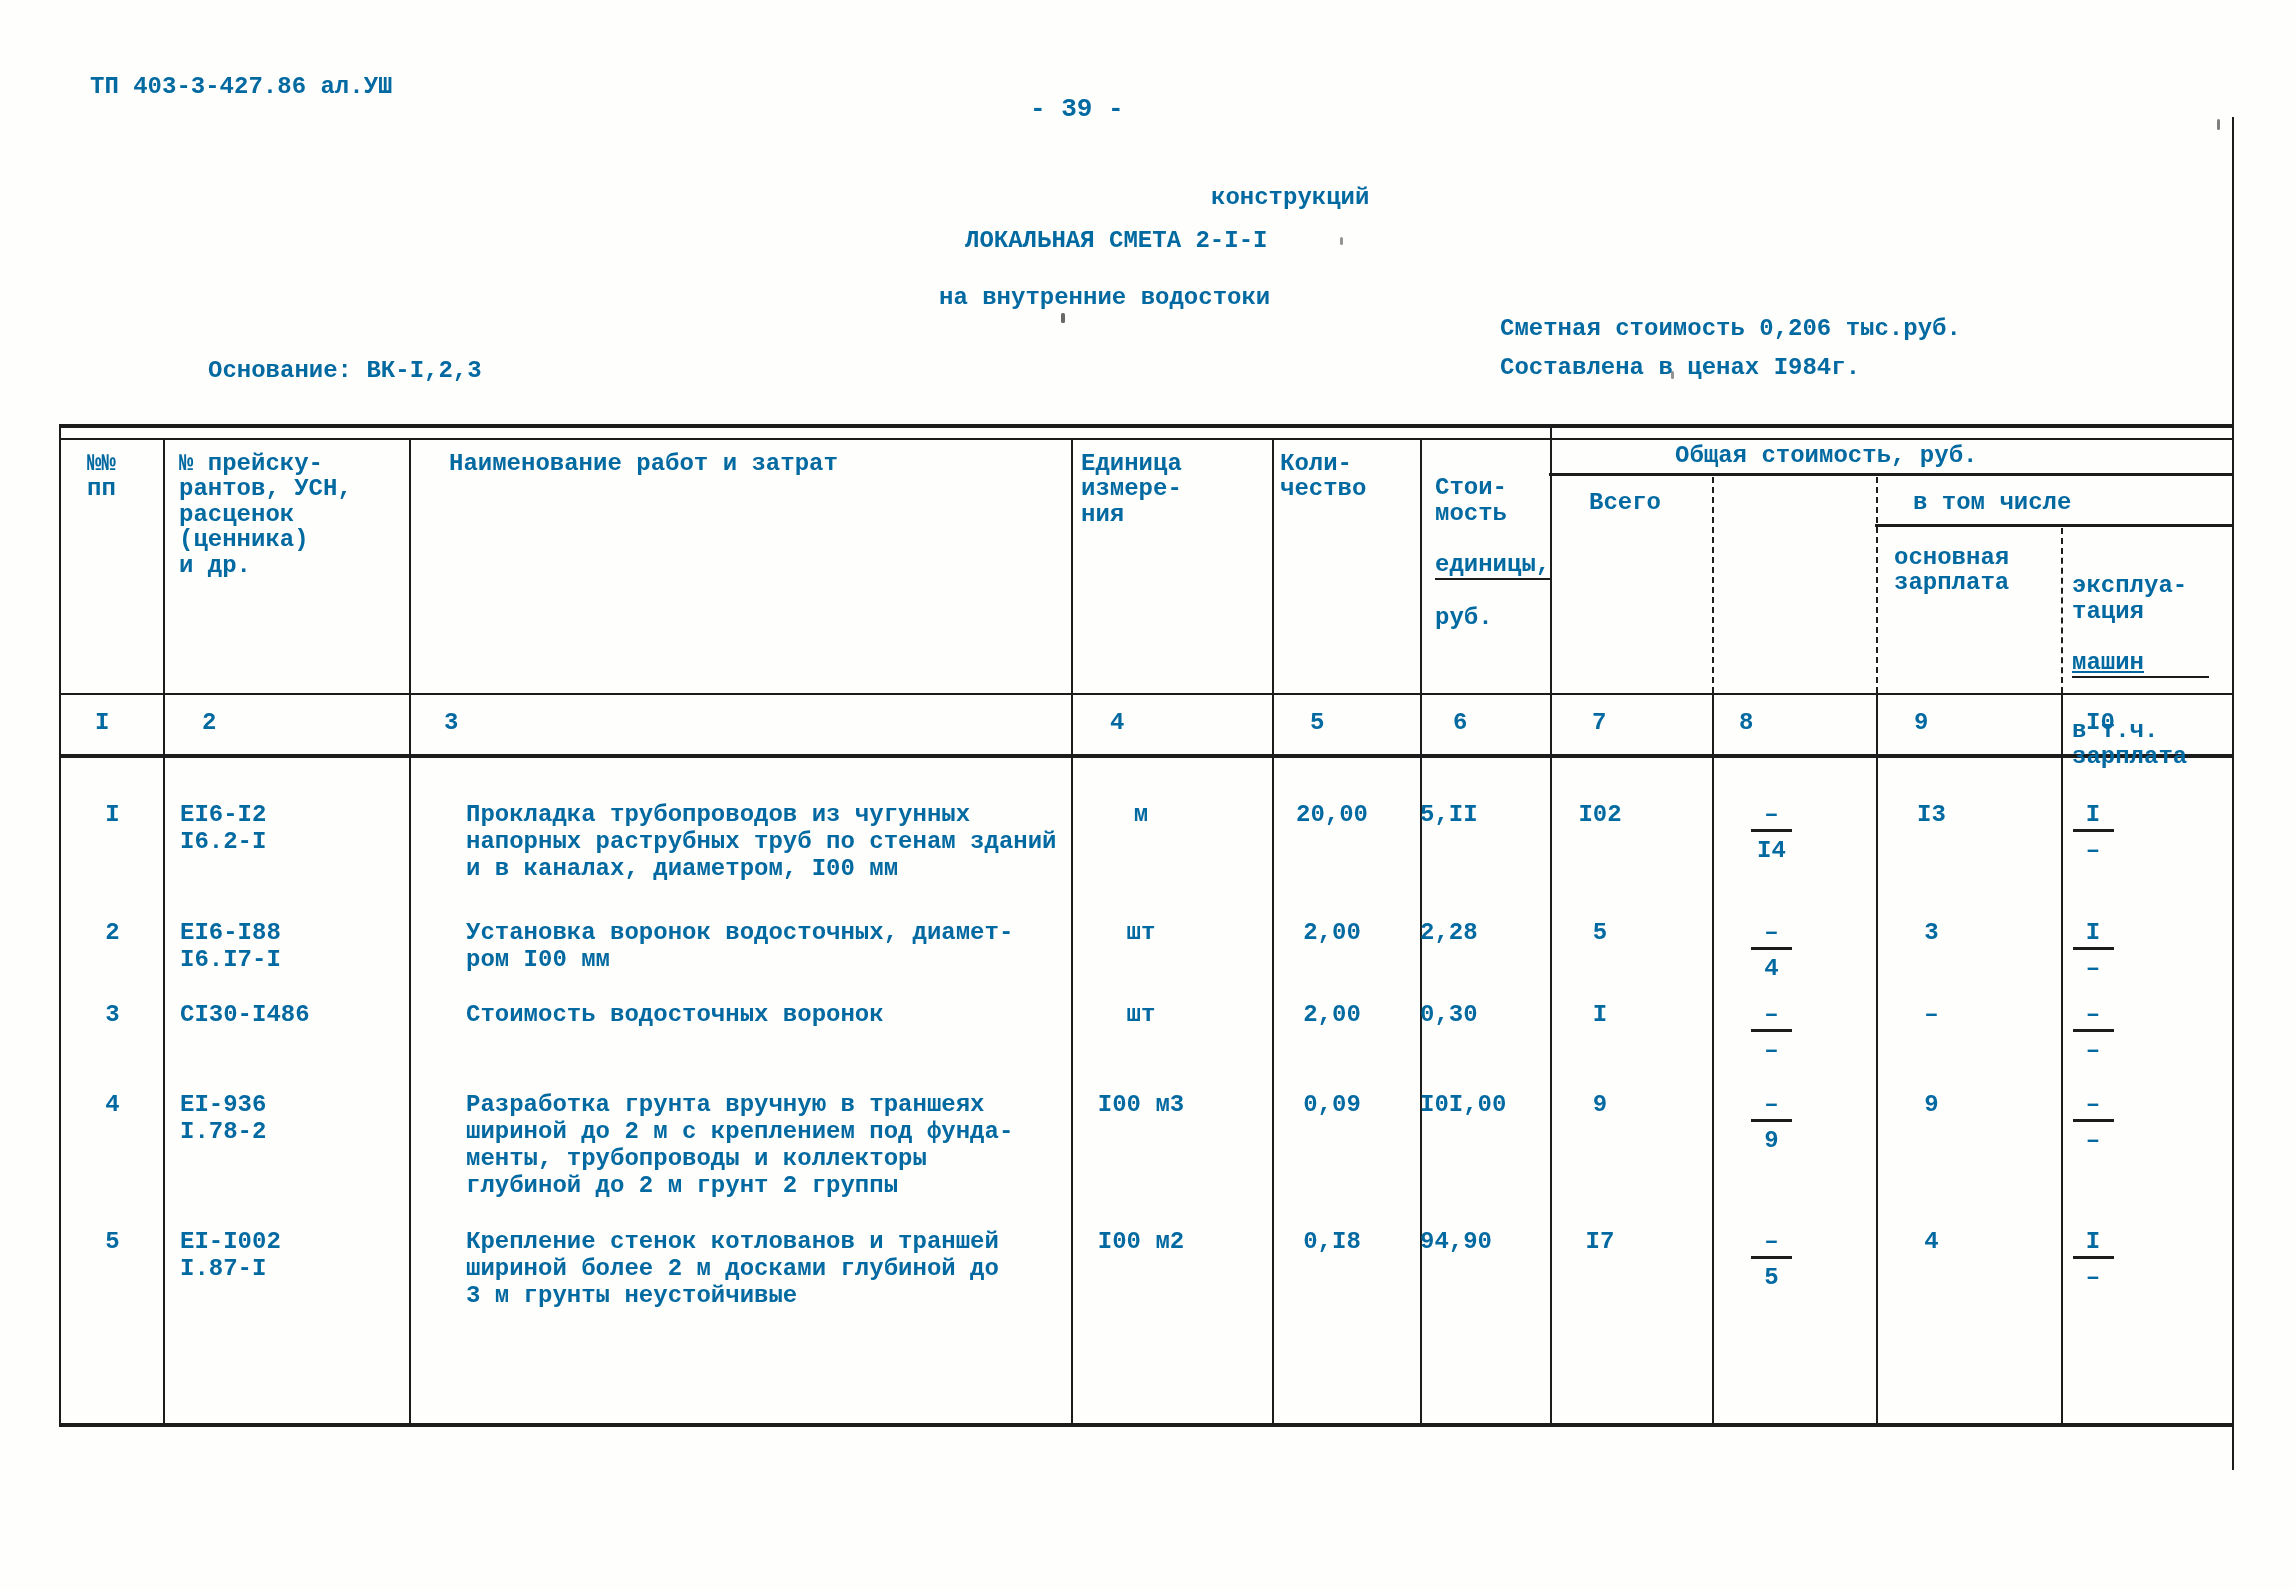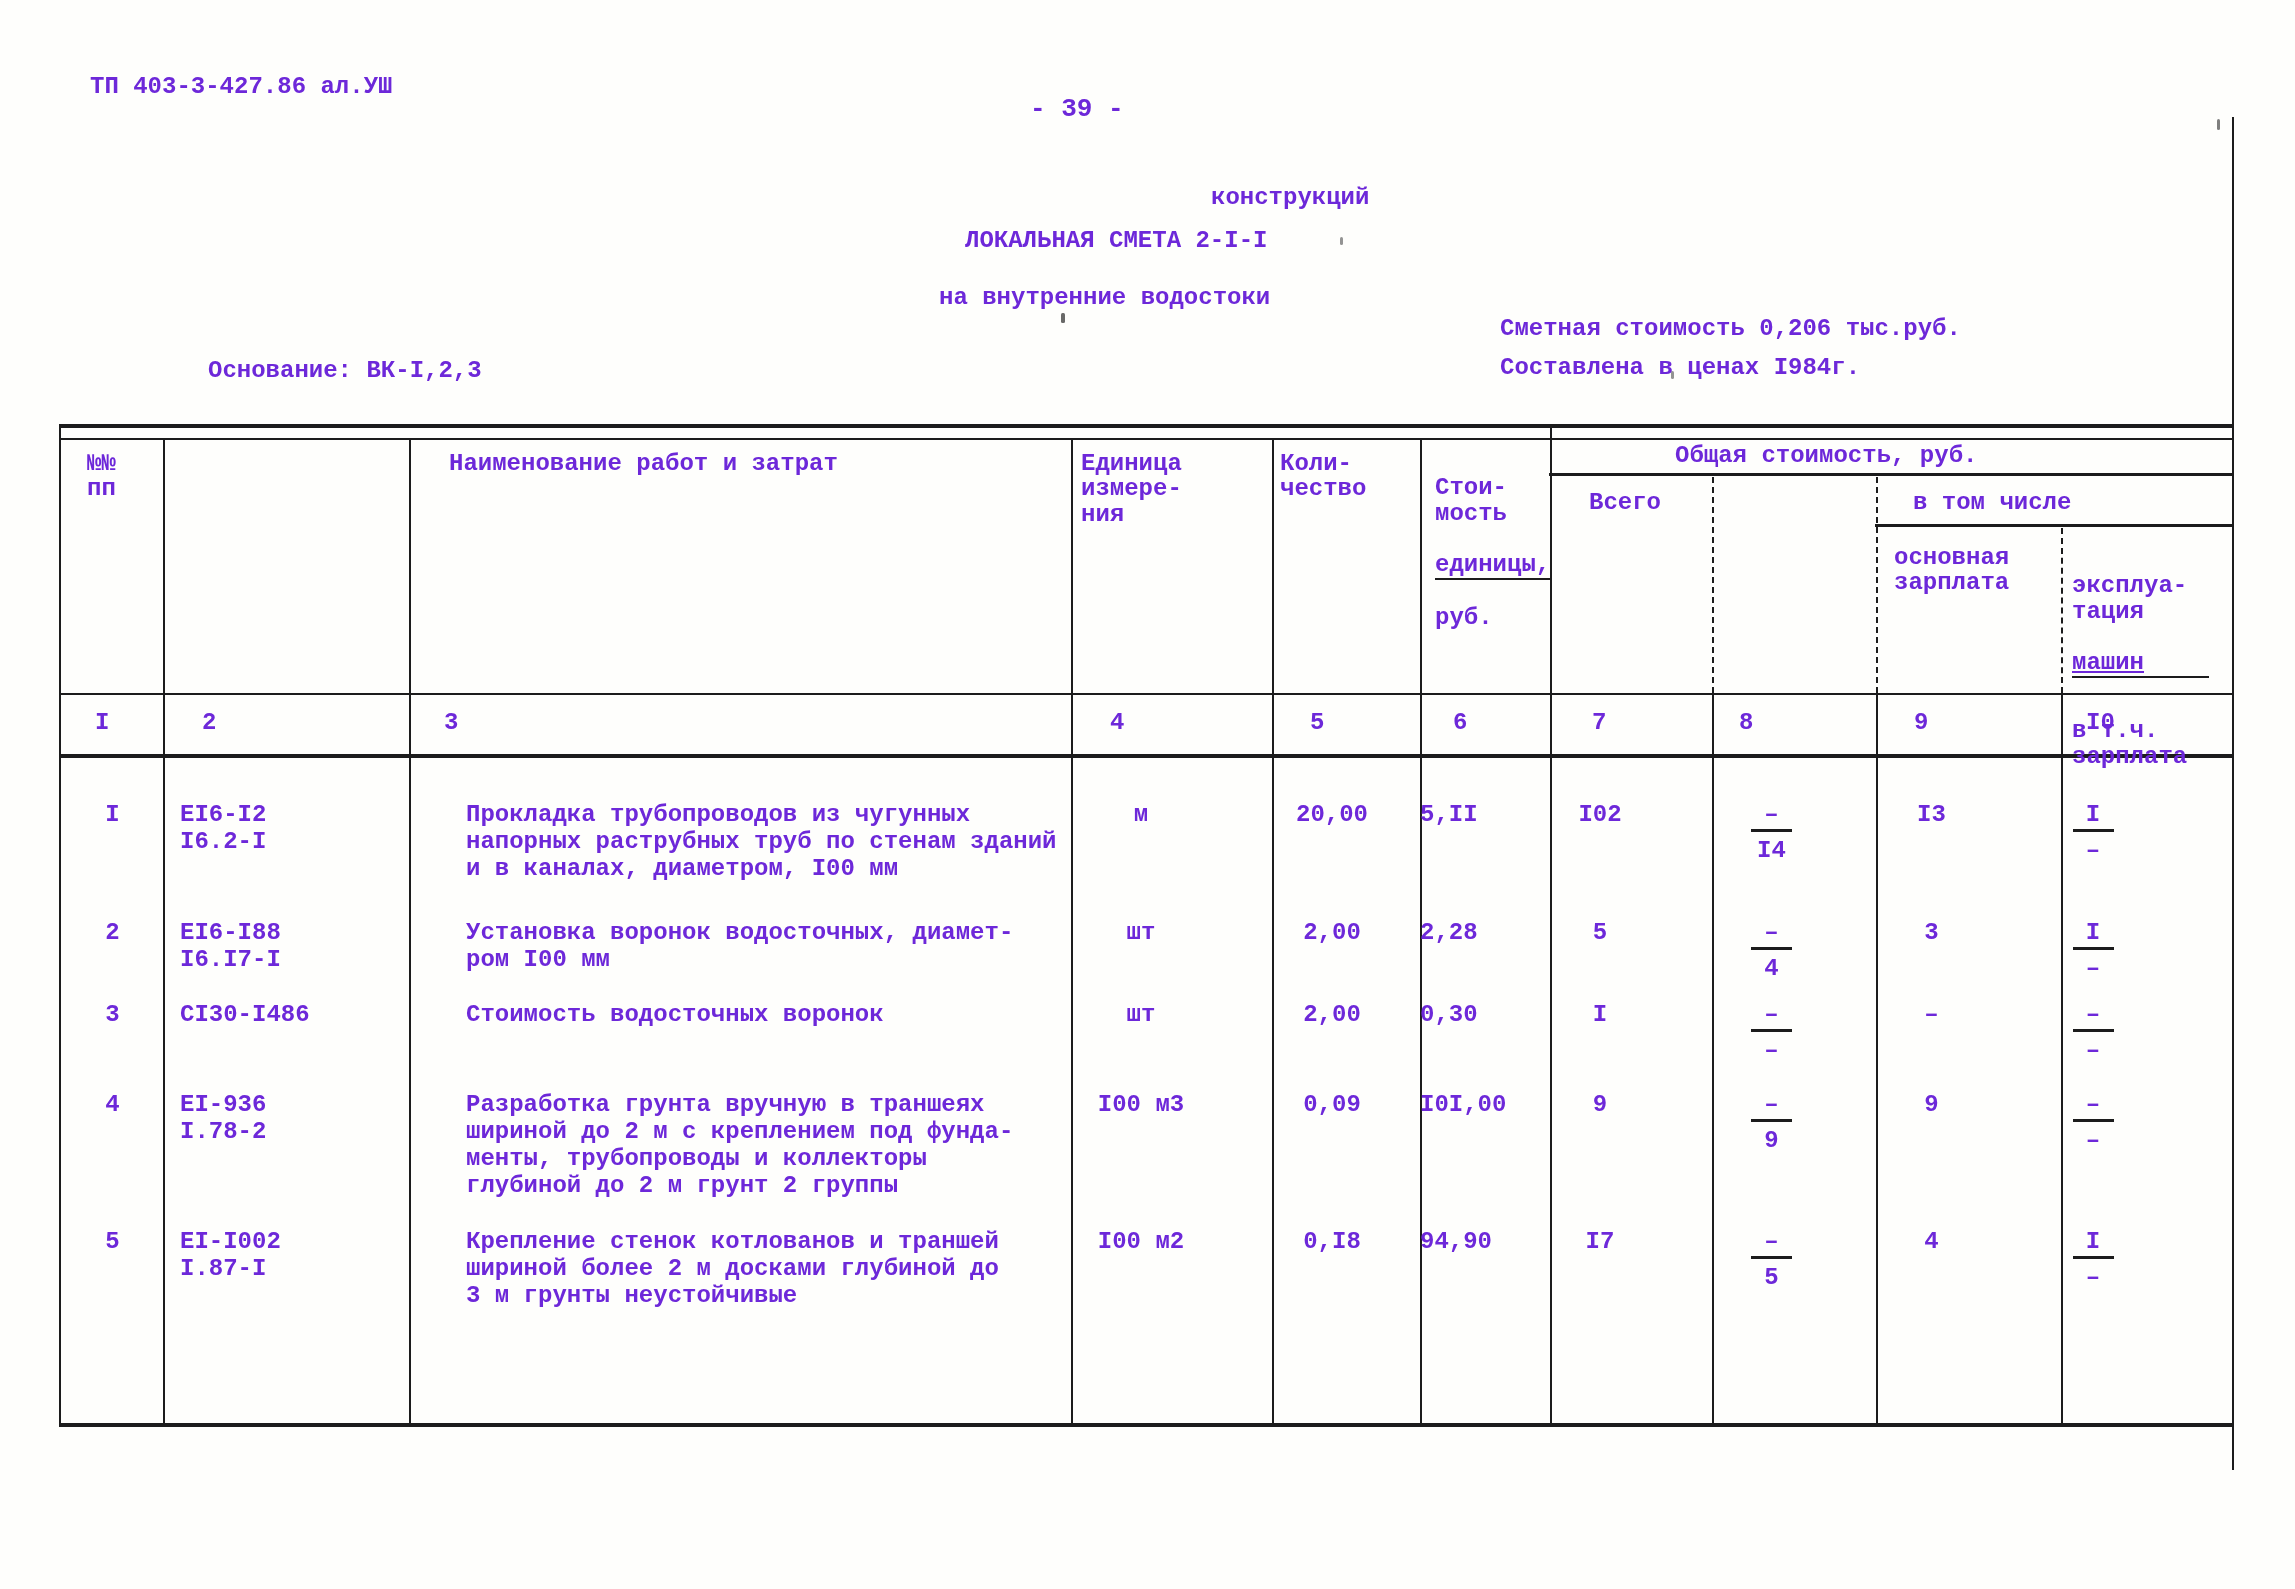--- a/index.html
+++ b/index.html
@@ -1,20 +1,20 @@
 <!DOCTYPE html>
 <html style="font-size:8px"><head>
 <meta charset="utf-8">
 <style>
   html,body { margin:0; padding:0; background:#e8e8e4; }
   .page {
     position:relative; width:2295px; height:1589px;
     background:#fefefc; overflow:hidden;
     font-family:"Liberation Mono","DejaVu Sans Mono",monospace;
-    font-weight:700; font-size:24px; line-height:27px; color:#6d28d9;
+    font-weight:700; font-size:24px; line-height:27px; color:#0369a1;
   }
   .t  { position:absolute; white-space:pre-line; }
   .hdr{ line-height:25.4px; }
   .hl { position:absolute; background:#1c1c1c; height:2px; }
   .vl { position:absolute; background:#1c1c1c; width:2px; }
   .vd { position:absolute; width:0; border-left:2.5px dashed #1c1c1c; }
   .ul { display:inline-block; border-bottom:2.5px solid #1c1c1c; padding-bottom:1px; }
   .row{ position:absolute; left:0; top:0; width:2295px; height:0; }
   .c1 { position:absolute; top:0; left:70px; width:85px; text-align:center; }
   .c2 { position:absolute; top:0; left:180px; }
@@ -63,20 +63,25 @@
   <div class="vd" style="left:1712px; top:477px; height:216px;"></div>
   <div class="vl" style="left:1712px; top:693px; height:730px;"></div>
   <div class="vd" style="left:1876px; top:477px; height:216px;"></div>
   <div class="vl" style="left:1876px; top:693px; height:730px;"></div>
   <div class="vd" style="left:2061px; top:528px; height:165px;"></div>
   <div class="vl" style="left:2061px; top:693px; height:730px;"></div>
   <div class="vl" style="left:2232px; top:117px; height:1353px; width:2px;"></div>
 
   <div class="t hdr" style="left:87px; top:451px;">№№
 пп</div>
+  <div class="t hdr" style="left:179px; top:451px;">№ прейску-
+рантов, УСН,
+расценок
+(ценника)
+и др.</div>
   <div class="t hdr" style="left:449px; top:451px;">Наименование работ и затрат</div>
   <div class="t hdr" style="left:1081px; top:451px;">Единица
 измере-
 ния</div>
   <div class="t hdr" style="left:1280px; top:451px;">Коли-
 чество</div>
 
   <div class="t hdr" style="left:1435px; top:450px;">
     <span>Стои-
 мость</span><br>

